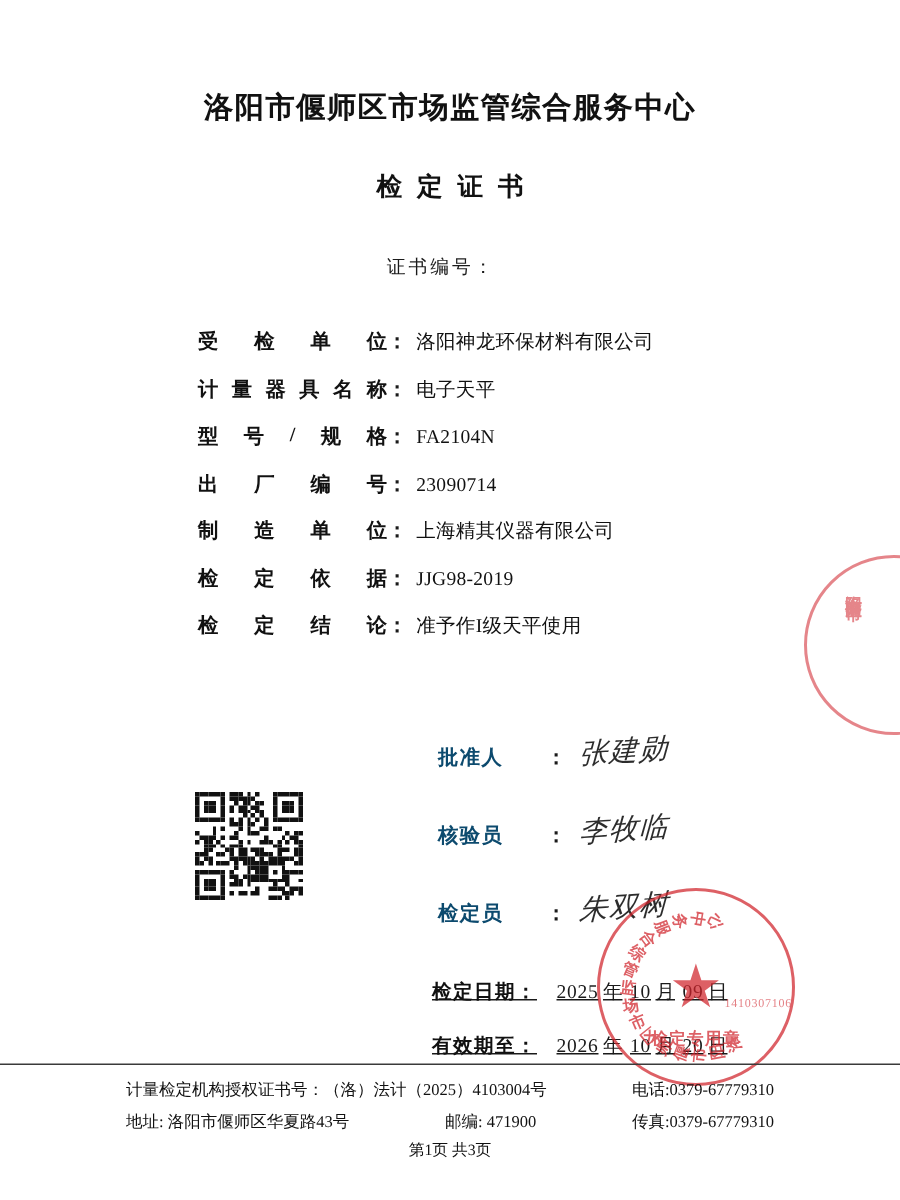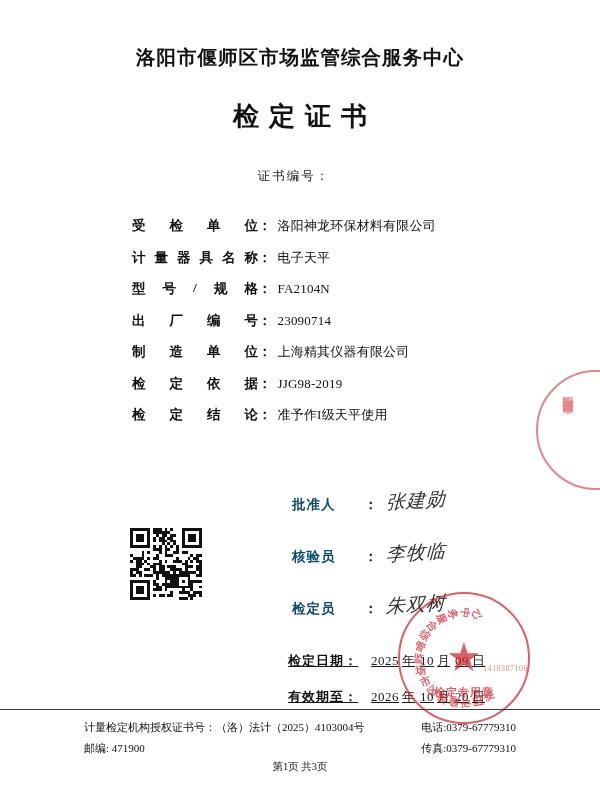--- a/index.html
+++ b/index.html
@@ -18,26 +18,26 @@
     inset: 0;
     padding: 0;
   }
 
   
   .org-title {
     text-align: center;
     font-size: 19.5px;
     font-weight: bold;
     letter-spacing: 1px;
-    margin-top: 44px;
+    margin-top: 58px;
     color: #111;
   }
   .doc-title {
     text-align: center;
-    font-size: 26px;
+    font-size: 17px;
     font-weight: bold;
     letter-spacing: 10px;
     margin-top: 28px;
     color: #111;
     text-indent: 10px;
   }
 
   
   .cert-no-row {
     display: flex;
@@ -1050,19 +1050,20 @@
   <div class="stamp stamp-edge">
     <div class="v-text">洛阳市偃师区市</div>
   </div>
 
   <div class="footer">
     <div class="footer-row">
       <span class="footer-left">计量检定机构授权证书号：（洛）法计（2025）4103004号</span>
       <span class="footer-right">电话:0379-67779310</span>
     </div>
     <div class="footer-row">
+      <span class="footer-left">地址: 洛阳市偃师区华夏路43号</span>
       <span>邮编: 471900</span>
       <span class="footer-right">传真:0379-67779310</span>
     </div>
     <div class="page-num">第1页 共3页</div>
   </div>
 
 </div>
 
 </body></html>

